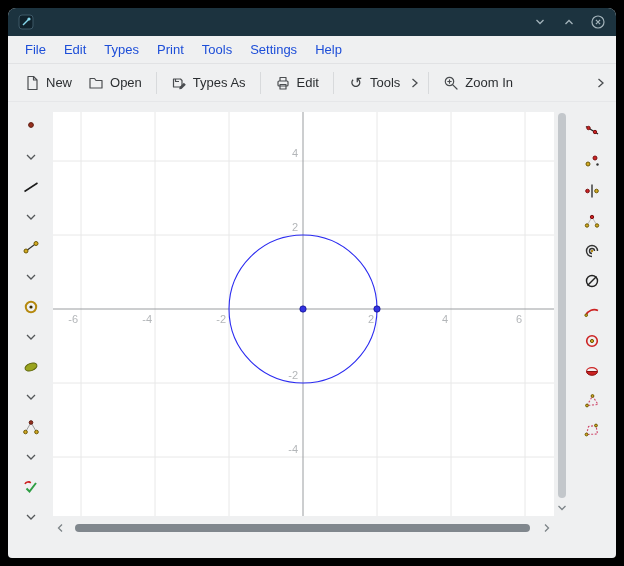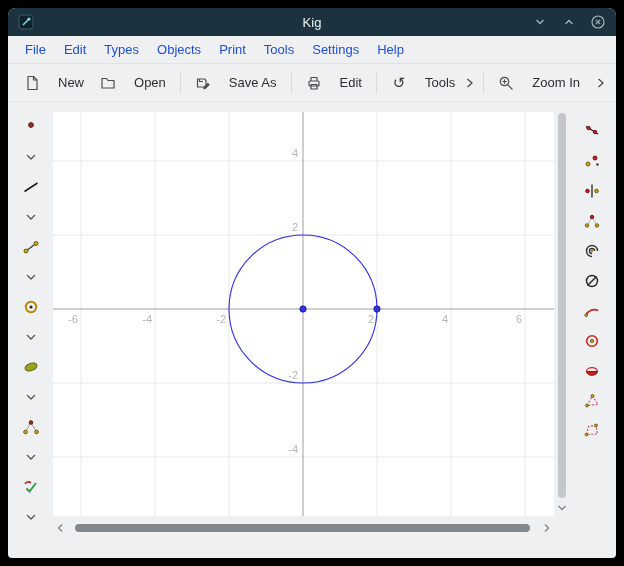--- a/index.html
+++ b/index.html
@@ -31,21 +31,21 @@
     flex: 0 0 28px; display: flex; align-items: center; padding: 0 8px;
     font-size: 13px; color: #1d4ed8; background: #eff0f1; border-bottom: 1px solid #e1e2e4;
   }
   .menu-item { padding: 4px 9px; border-radius: 3px; cursor: default; }
   
   .toolbar {
     flex: 0 0 38px; display: flex; align-items: center; padding: 0 8px;
     background: #eff0f1; border-bottom: 1px solid #e6e7e9;
   }
   .tbtn {
-    display: flex; align-items: center; gap: 18px; padding: 5px 8px;
+    display: flex; align-items: center; gap: 6px; padding: 5px 8px;
     font-size: 13px; color: #2b2e31; border-radius: 3px;
   }
   .tchev { padding: 5px 3px; }
   .tsep { width: 1px; height: 22px; background: #d8dadc; margin: 0 6px; flex: 0 0 auto; }
   .tspacer { flex: 1; }
   .undo-glyph { font-size: 15px; line-height: 16px; width: 16px; text-align: center; color: #3d4043; }
   
   .main { flex: 1; display: flex; min-height: 0; }
   .tools-col { display: flex; flex-direction: column; align-items: center; padding-top: 10px; }
   .left-tools  { width: 45px; }
@@ -72,21 +72,20 @@
 <body>
 
 <div class="window">
 
   <div class="titlebar">
     <svg width="16" height="16">
       <rect x="1" y="1" width="14" height="14" rx="3" fill="#10222c" stroke="#3c5866"></rect>
       <path d="M5 11 L11 5" stroke="#86d7ec" stroke-width="1.4" fill="none"></path>
       <circle cx="11" cy="5" r="1.6" fill="#86d7ec"></circle>
     </svg>
-    <div class="title">Kig</div>
     <div class="wcontrols">
       <div class="wbtn">
         <svg width="14" height="14">
           <polyline points="3.5,5 7,8.5 10.5,5" fill="none" stroke="#a3b3ba" stroke-width="1.3"></polyline>
         </svg>
       </div>
       <div class="wbtn">
         <svg width="14" height="14">
           <polyline points="3.5,9 7,5.5 10.5,9" fill="none" stroke="#a3b3ba" stroke-width="1.3"></polyline>
         </svg>
@@ -97,21 +96,20 @@
           <path d="M5.9 5.9 L10.1 10.1 M10.1 5.9 L5.9 10.1" stroke="#a3b3ba" stroke-width="1.2"></path>
         </svg>
       </div>
     </div>
   </div>
 
   <div class="menubar">
     <span class="menu-item">File</span>
     <span class="menu-item">Edit</span>
     <span class="menu-item">Types</span>
-    <span class="menu-item">Objects</span>
     <span class="menu-item">Print</span>
     <span class="menu-item">Tools</span>
     <span class="menu-item">Settings</span>
     <span class="menu-item">Help</span>
   </div>
 
   <div class="toolbar">
     <div class="tbtn">
       <svg width="16" height="16">
         <path d="M4 1.5 h5.5 L13 5 v9.5 H4 z" fill="none" stroke="#4a4d50" stroke-width="1.2" stroke-linejoin="round"></path>
@@ -125,21 +123,21 @@
       </svg>
       <span>Open</span>
     </div>
     <div class="tsep"></div>
     <div class="tbtn">
       <svg width="16" height="16">
         <path d="M2.5 4 h7 L11 5.5 V12 H2.5 z" fill="none" stroke="#4a4d50" stroke-width="1.2" stroke-linejoin="round"></path>
         <path d="M4.5 4 v2.5 h3.5" fill="none" stroke="#4a4d50" stroke-width="1.2" stroke-linejoin="round"></path>
         <path d="M10.5 14 L14.8 9.7 l-1.9 -1.9 -4.3 4.3 -0.3 2.2 z" fill="#4a4d50"></path>
       </svg>
-      <span>Save As</span>
+      <span>Types As</span>
     </div>
     <div class="tsep"></div>
     <div class="tbtn">
       <svg width="16" height="16">
         <rect x="3" y="6" width="10" height="5" rx="1" fill="none" stroke="#4a4d50" stroke-width="1.2"></rect>
         <path d="M5 6 V2.5 h6 V6 M5 9.5 h6 v4.5 H5 z" fill="none" stroke="#4a4d50" stroke-width="1.2" stroke-linejoin="round"></path>
       </svg>
       <span>Edit</span>
     </div>
     <div class="tsep"></div>

